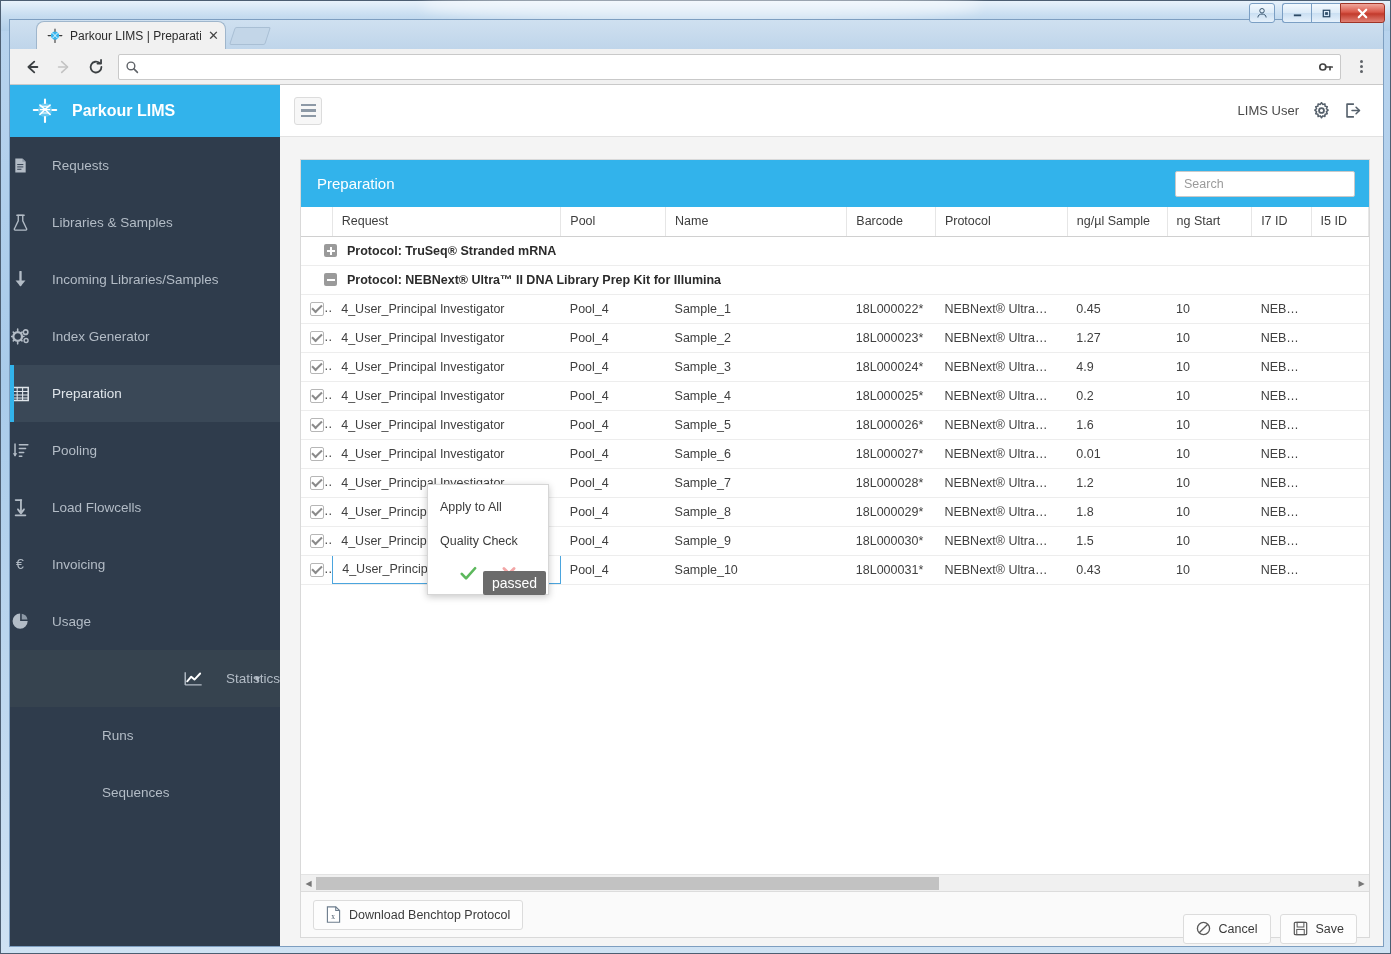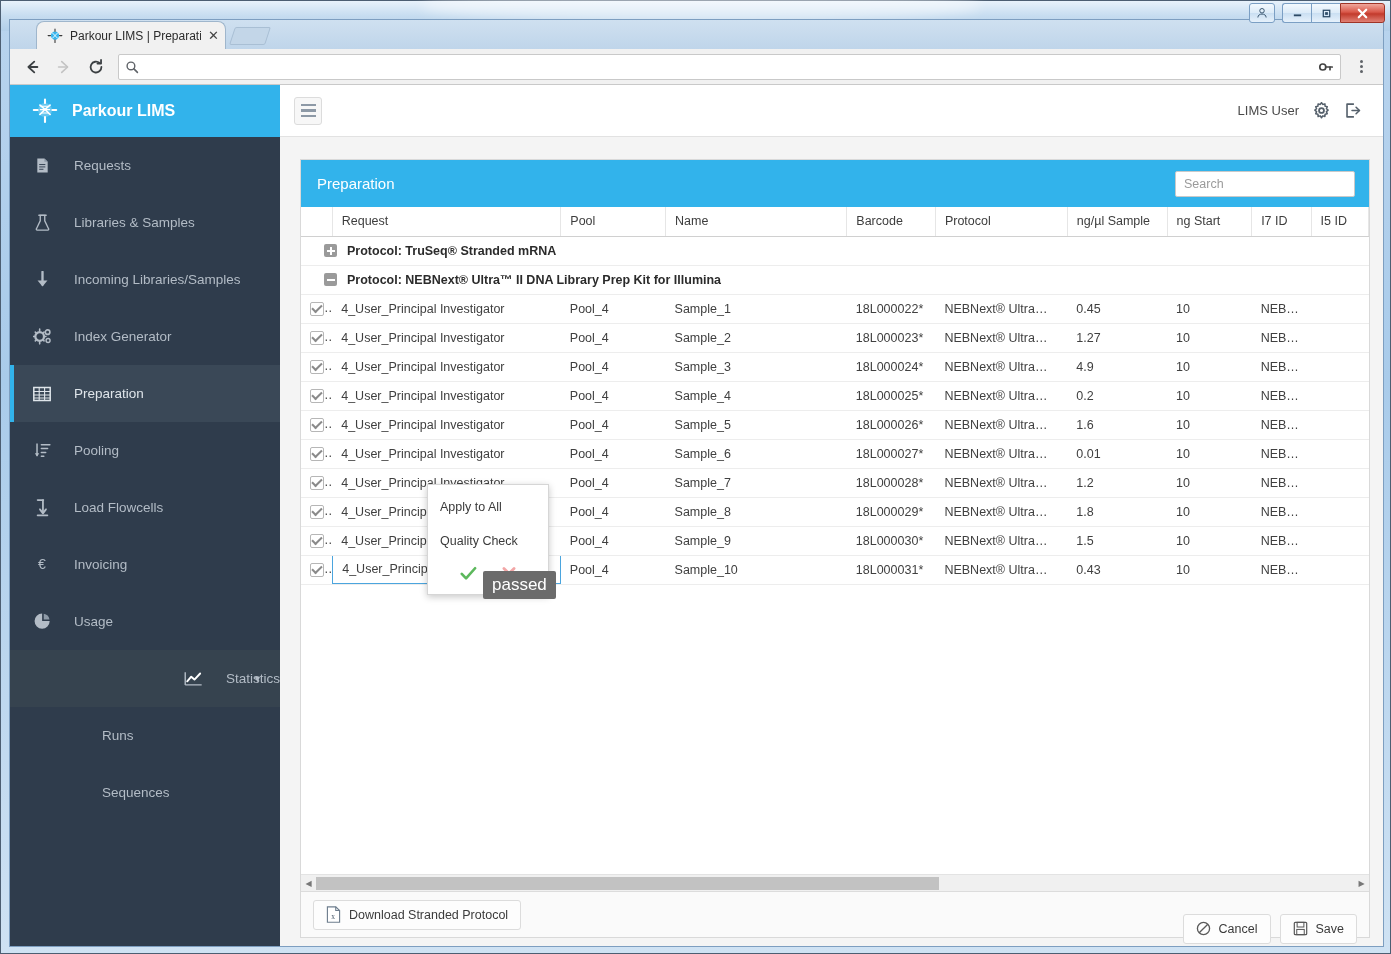--- a/index.html
+++ b/index.html
@@ -204,21 +204,20 @@
   }
   #brand-title {
     color: #fff;
     font-size: 16px;
     font-weight: bold;
   }
   .nav-item {
     height: 57px;
     display: flex;
     align-items: center;
-    padding-left: 22px;
     gap: 22px;
     color: #b3bcc6;
     font-size: 13.5px;
     cursor: pointer;
     position: relative;
   }
   .nav-item .nav-ico {
     width: 20px;
     display: flex;
     align-items: center;
@@ -469,21 +468,21 @@
     justify-content: center;
     gap: 24px;
   }
   .qc-icon { font-size: 16px; cursor: pointer; line-height: 1; }
   #tooltip {
     position: absolute;
     left: 182px;
     top: 364px;
     background: #6b6b6b;
     color: #fff;
-    font-size: 17px;
+    font-size: 14px;
     padding: 4px 9px;
     border-radius: 2px;
     z-index: 50;
   }
 
   
   #hscroll {
     height: 17px;
     background: #f0f0f0;
     border-top: 1px solid #e3e3e3;
@@ -992,21 +991,21 @@
 
           <div id="panel-footer">
             <div class="tb-btn">
               <span>
                 <svg width="15" height="17" viewBox="0 0 16 18">
                     <path d="M1.5 0.8 H10.4 L14.5 4.7 V17.2 H1.5 Z" fill="#fff" stroke="#6d7d8d" stroke-width="1.2"></path>
                     <path d="M10.4 0.8 V4.7 H14.5" fill="none" stroke="#6d7d8d" stroke-width="1.2"></path>
                     <text x="7.5" y="13.4" font-family="Liberation Serif, serif" font-size="8" fill="#4a5a6a" text-anchor="middle">x</text>
                   </svg>
               </span>
-              <span>Download Stranded Protocol</span>
+              <span>Download Benchtop Protocol</span>
             </div>
             <div id="footer-spacer"></div>
             <div id="footer-right">
               <div class="tb-btn">
                 <span>
                   <svg width="15" height="15" viewBox="0 0 16 16">
                       <circle cx="8" cy="8" r="6.5" fill="none" stroke="#5a5a5a" stroke-width="1.4"></circle>
                       <path d="M3.4 12.6 L12.6 3.4" stroke="#5a5a5a" stroke-width="1.4"></path>
                     </svg>
                 </span>

